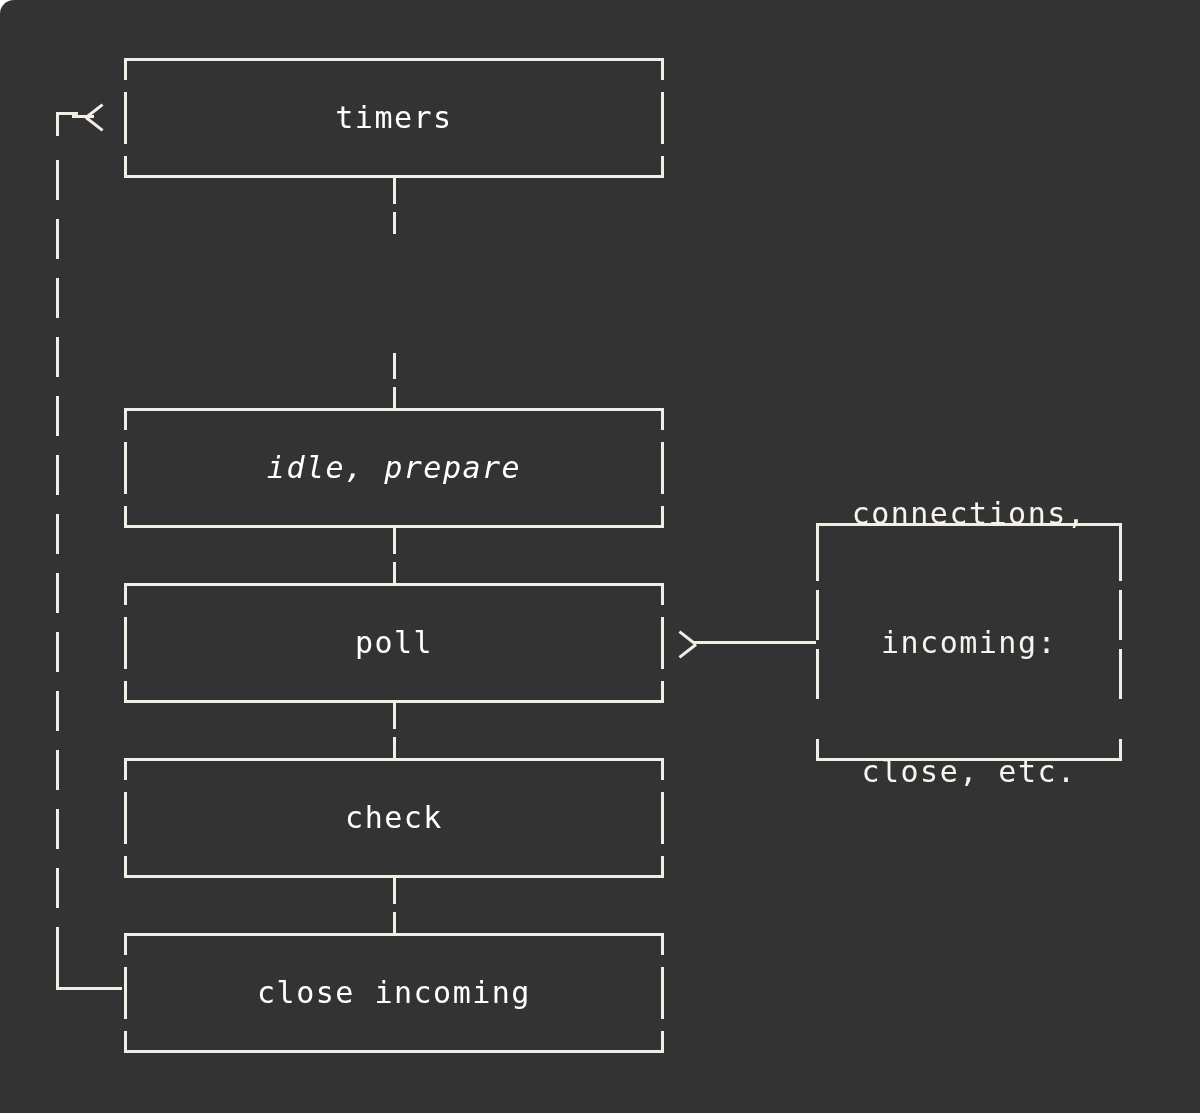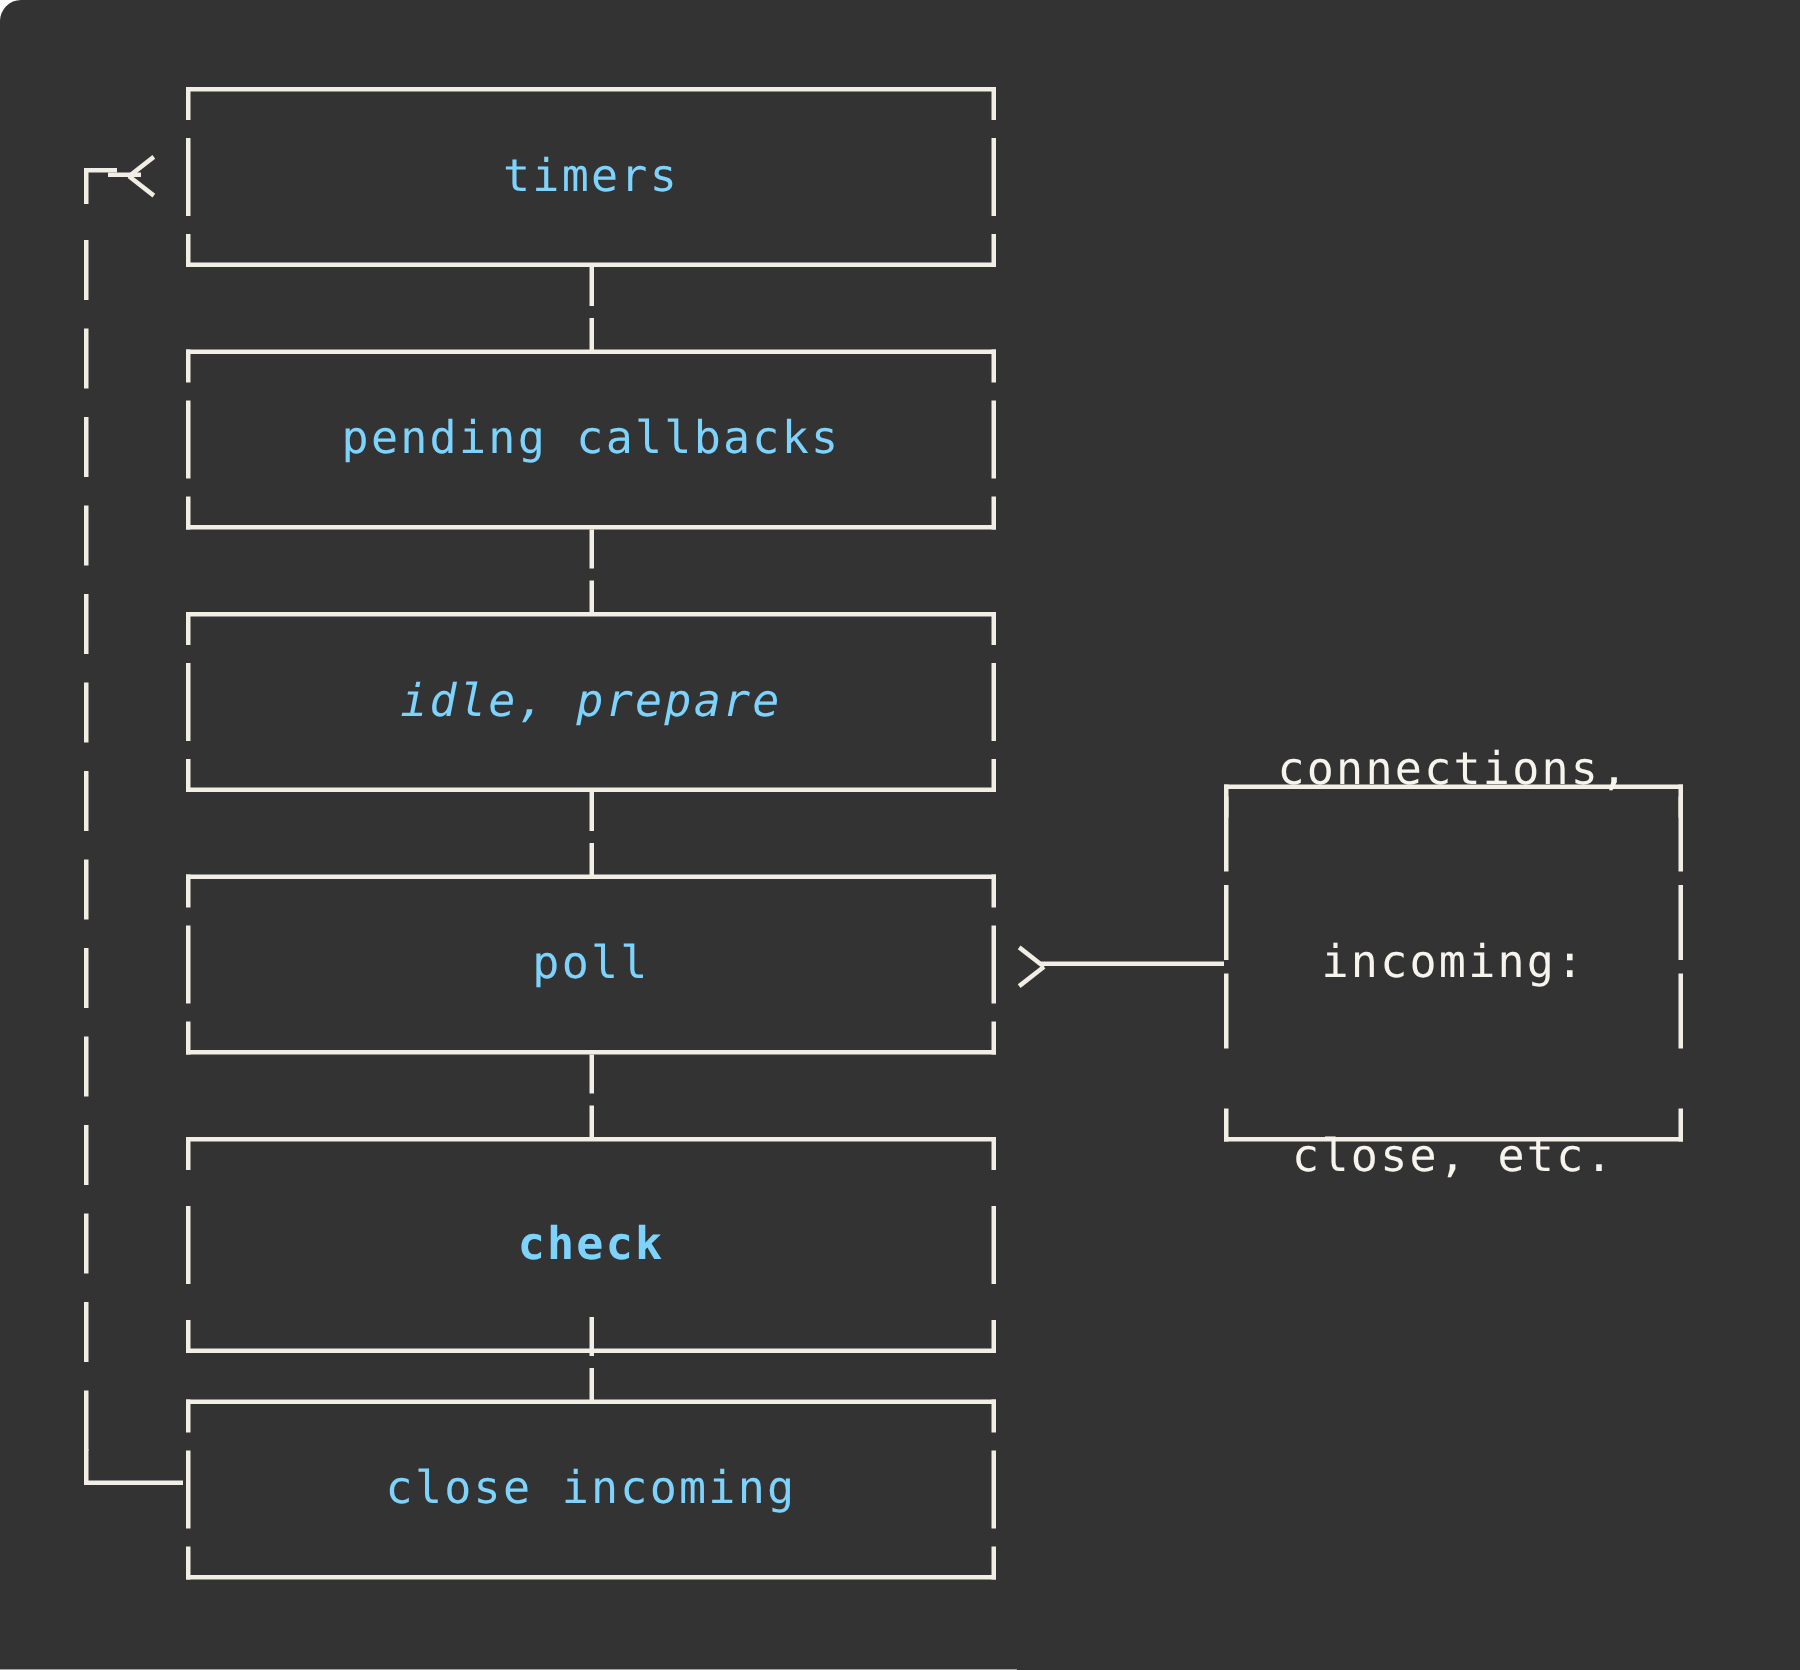--- a/index.html
+++ b/index.html
@@ -63,21 +63,21 @@
   }
   .box .pipe.l { left: 10px; }
   .box .pipe.r { right: 10px; }
 
   .box .label {
     position: absolute;
     left: 0; right: 0;
     top: 50%;
     transform: translateY(-50%);
     text-align: center;
-    color: #7dd3fc;
+    color: #ffffff;
     font-size: 30px;
     letter-spacing: 1.5px;
     line-height: 1.0;
     white-space: pre;
   }
 
   
   .sidebox .rows {
     position: absolute;
     left: 26px; right: 26px;
@@ -168,31 +168,20 @@
     <div class="c br"></div>
     <div class="edge-bot"></div>
     <div class="label">timers</div>
   </div>
 
   <div>
     <div class="conn-seg" style="left:393px; top:178px; height:26px;"></div>
     <div class="conn-seg" style="left:393px; top:212px; height:22px;"></div>
   </div>
 
-  <div class="box" style="left:114px; top:233px; width:560px; height:120px;">
-    <div class="edge-top"></div>
-    <div class="c tl"></div>
-    <div class="c tr"></div>
-    <div class="pipe l"></div>
-    <div class="pipe r"></div>
-    <div class="c bl"></div>
-    <div class="c br"></div>
-    <div class="edge-bot"></div>
-    <div class="label">pending callbacks</div>
-  </div>
 
   <div>
     <div class="conn-seg" style="left:393px; top:353px; height:26px;"></div>
     <div class="conn-seg" style="left:393px; top:387px; height:22px;"></div>
   </div>
 
   <div class="box" style="left:114px; top:408px; width:560px; height:120px;font-style:italic;">
     <div class="edge-top"></div>
     <div class="c tl"></div>
     <div class="c tr"></div>
@@ -219,21 +208,21 @@
     <div class="c br"></div>
     <div class="edge-bot"></div>
     <div class="label">poll</div>
   </div>
 
   <div>
     <div class="conn-seg" style="left:393px; top:703px; height:26px;"></div>
     <div class="conn-seg" style="left:393px; top:737px; height:22px;"></div>
   </div>
 
-  <div class="box" style="left:114px; top:758px; width:560px; height:144px;font-weight:bold;">
+  <div class="box" style="left:114px; top:758px; width:560px; height:120px;">
     <div class="edge-top"></div>
     <div class="c tl"></div>
     <div class="c tr"></div>
     <div class="pipe l"></div>
     <div class="pipe r"></div>
     <div class="c bl"></div>
     <div class="c br"></div>
     <div class="edge-bot"></div>
     <div class="label">check</div>
   </div>

